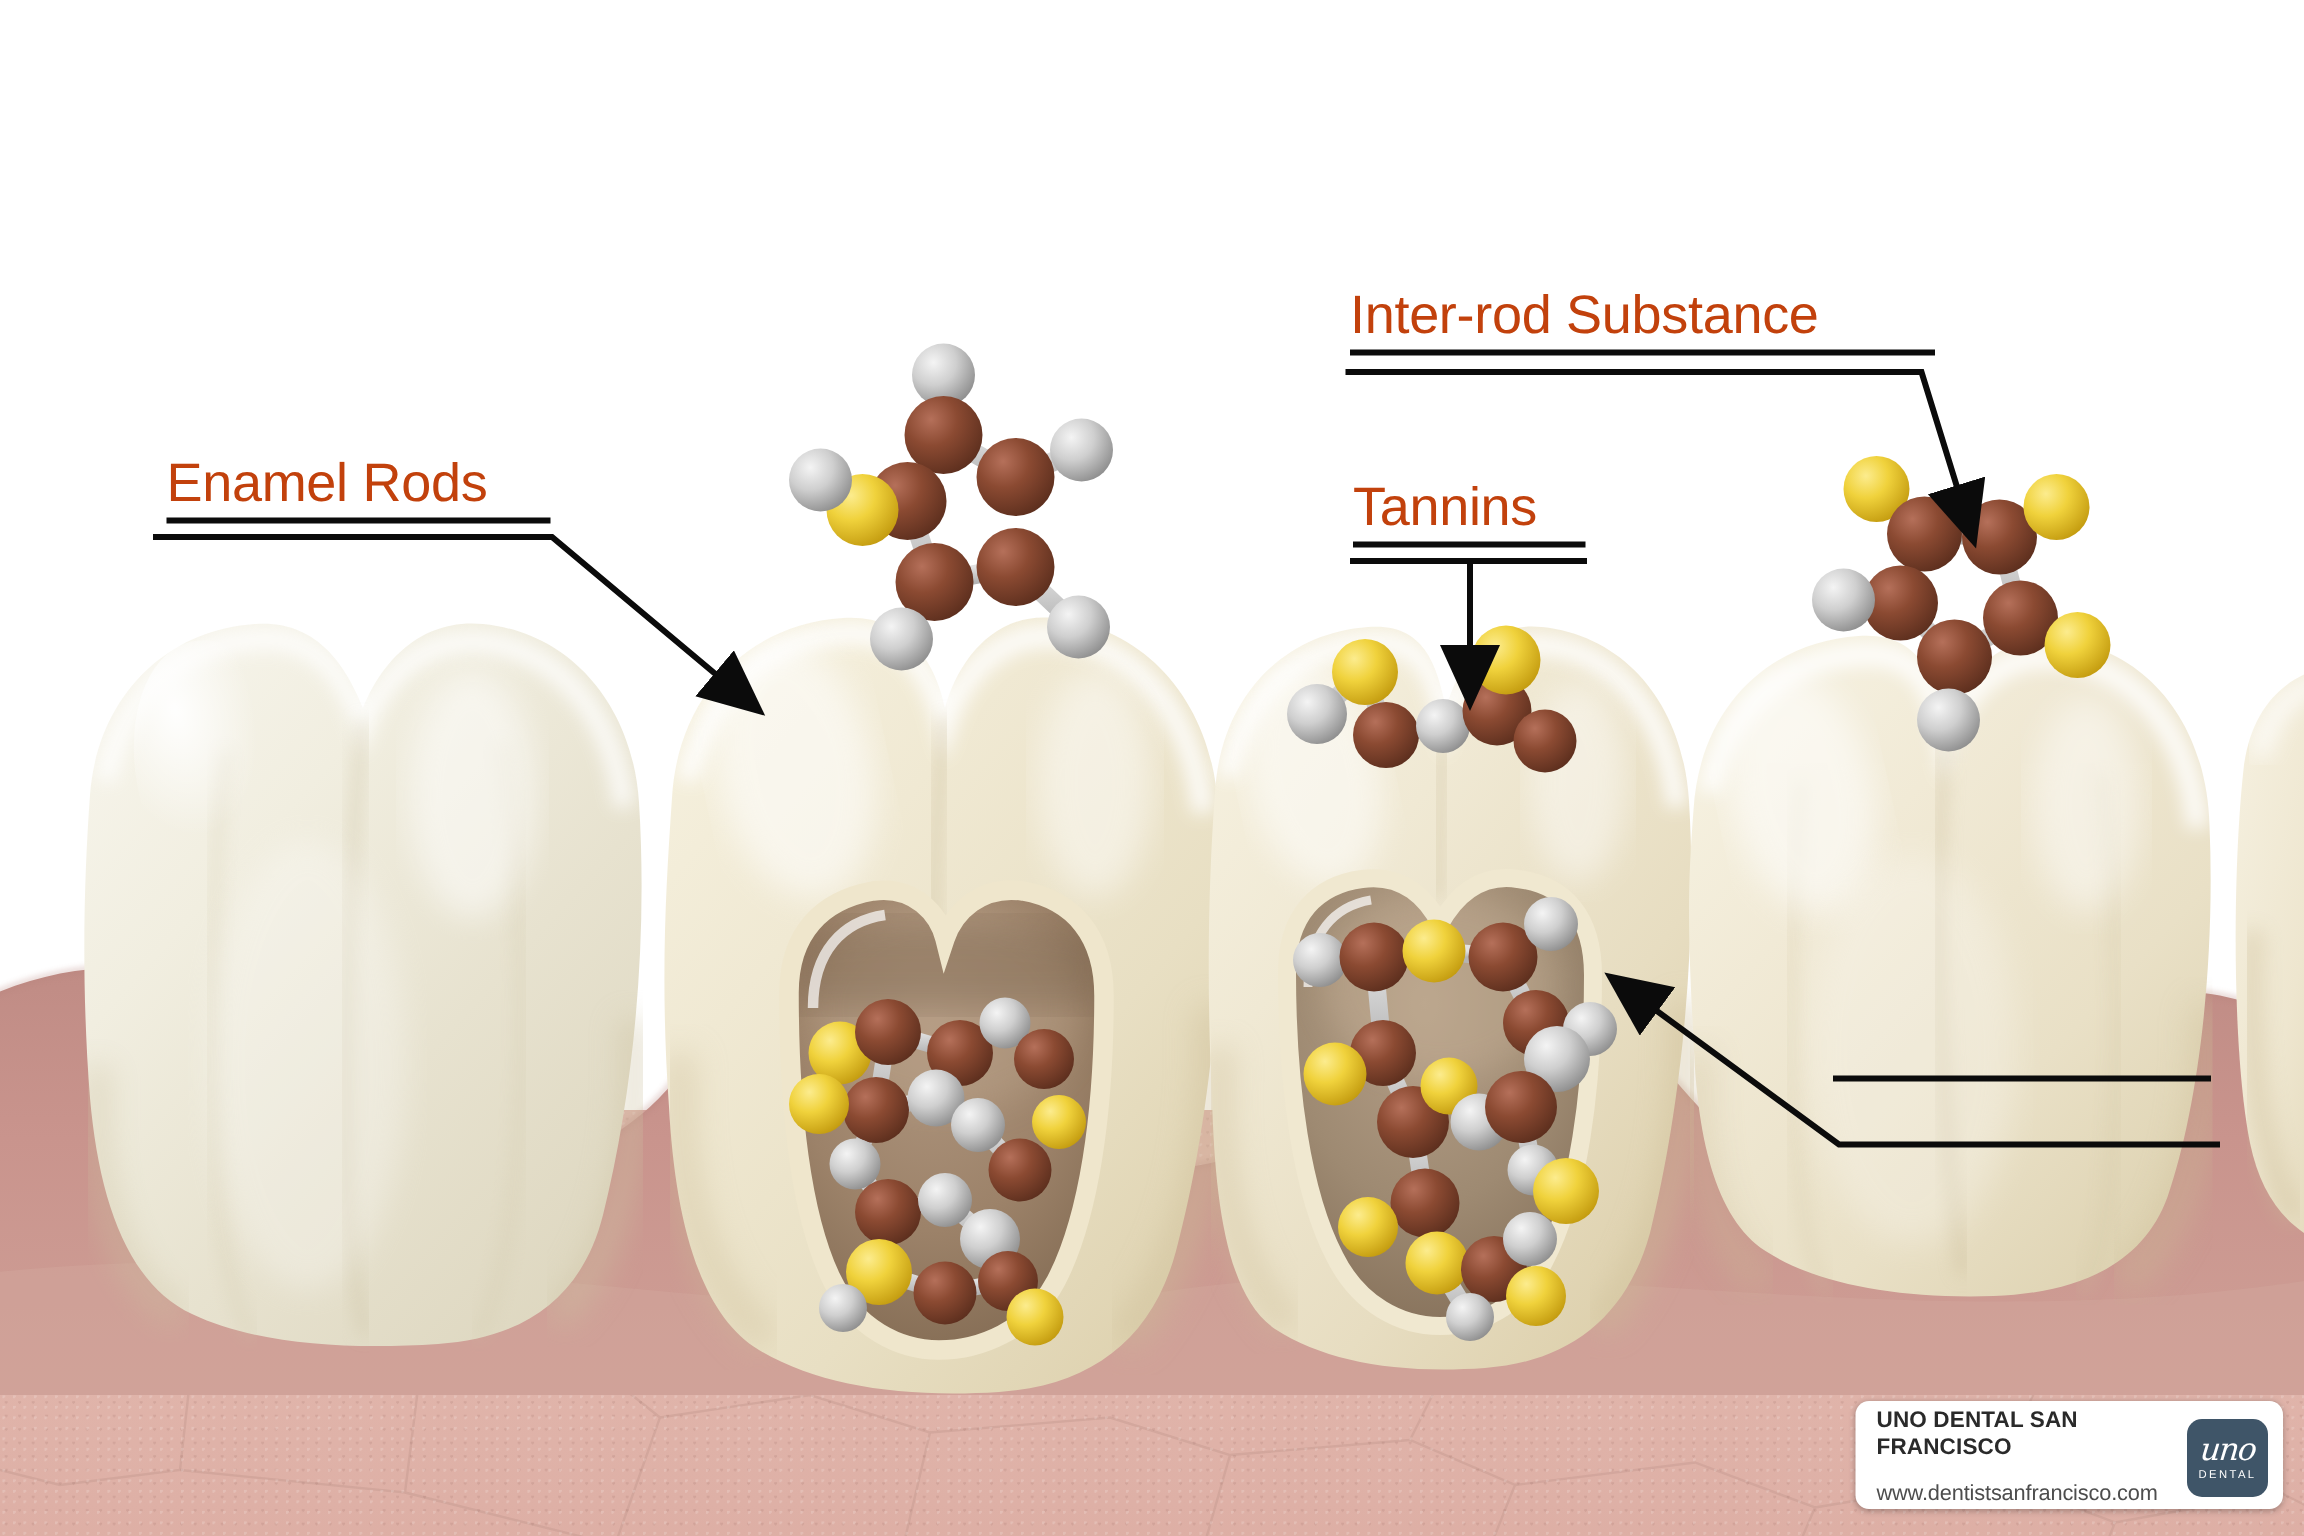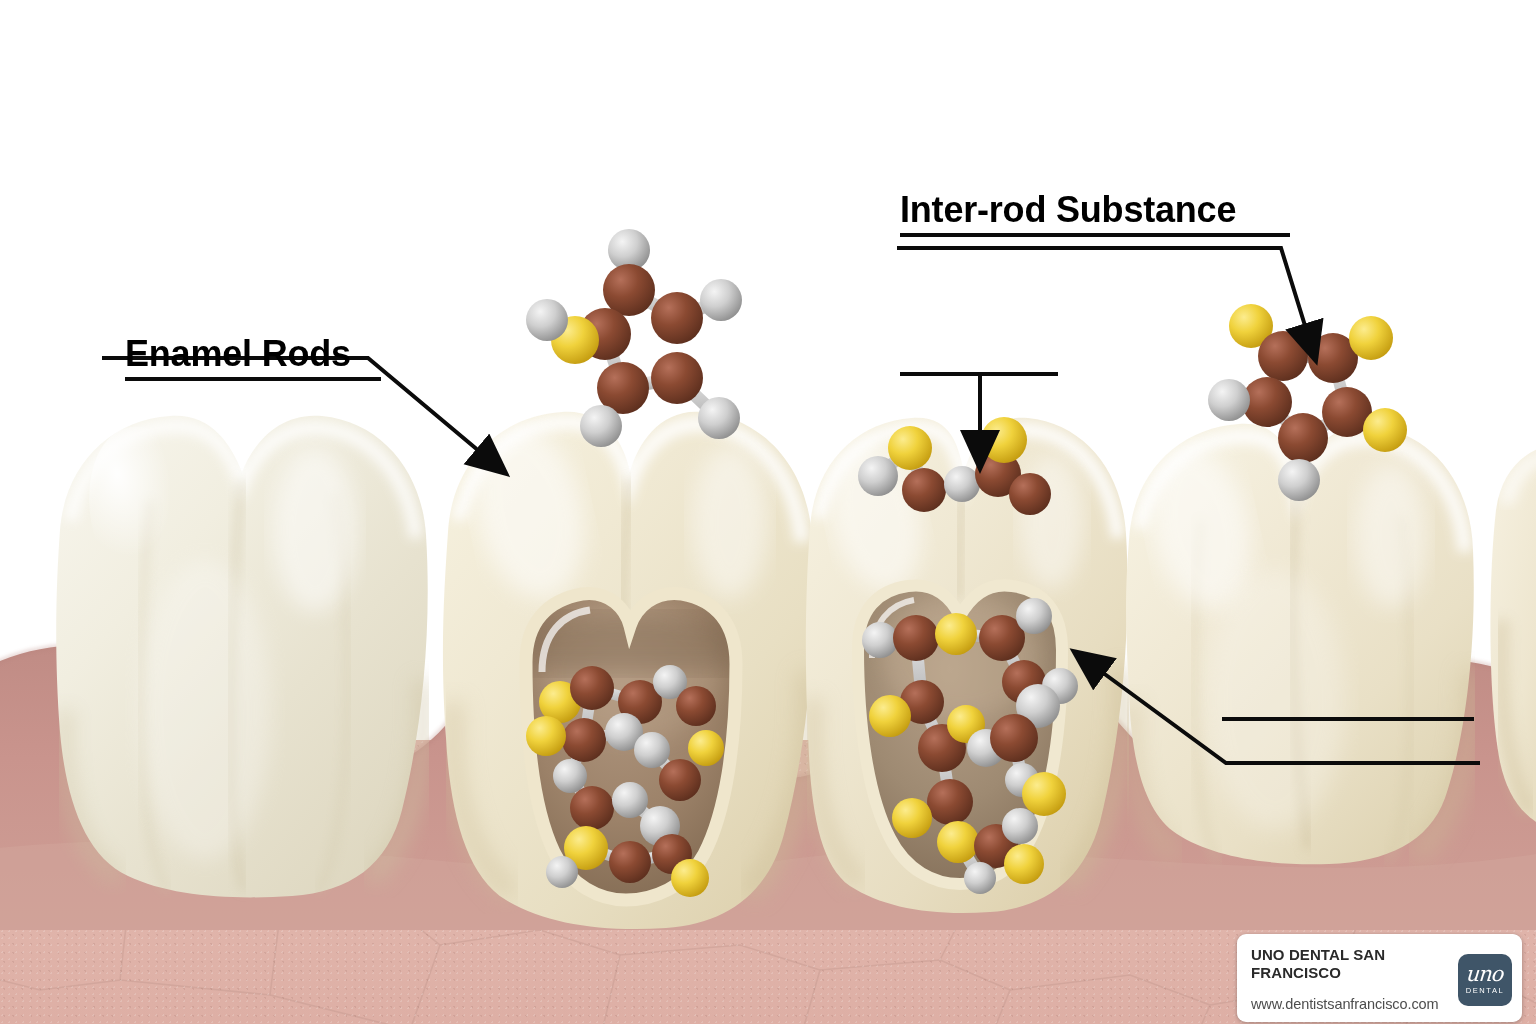--- a/index.html
+++ b/index.html
@@ -18,30 +18,30 @@
 
   
   .tooth{position:absolute;}
   .tooth svg{display:block;}
 
   
   .mol{position:absolute;}
   .mol svg{display:block;overflow:visible;}
 
   
-  .label{position:absolute;font-weight:bold;color:#000000;white-space:nowrap;
+  .label{position:absolute;font-weight:normal;color:#c2410c;white-space:nowrap;
          letter-spacing:-0.2px;}
   .label .txt{display:block;line-height:1.0;}
   .label .rule{display:block;height:4px;background:#0b0b0b;margin-top:5px;}
 
   .leader{position:absolute;}
   .leader svg{display:block;overflow:visible;}
 
   
-  #badge{position:absolute;left:1237px;top:934px;width:285px;height:88px;
+  #badge{position:absolute;left:1237px;top:934px;width:285px;height:72px;
      background:#ffffff;border-radius:9px;box-shadow:0 1px 4px rgba(0,0,0,.28);
      display:flex;align-items:center;padding:4px 10px 0 14px;box-sizing:border-box;gap:10px;}
   #badge .bt{flex:1 1 auto;min-width:0;}
   #badge .bname{font-size:15px;font-weight:bold;color:#2a2a2a;letter-spacing:.1px;line-height:1.15;}
   #badge .burl{font-size:14.5px;color:#4d4d4d;letter-spacing:-.1px;line-height:1.3;margin-top:14px;}
   #badge .bmark{width:54px;height:52px;border-radius:10px;background:#3f5568;
      display:flex;flex-direction:column;align-items:center;justify-content:center;flex:0 0 auto;}
   #badge .bmark .scr{color:#fff;font-family:"DejaVu Serif",serif;font-style:italic;
      font-size:21px;line-height:.9;letter-spacing:-1px;transform:skewX(-6deg);}
   #badge .bmark .sub{color:#fff;font-size:7.5px;letter-spacing:1.6px;margin-top:3px;}
@@ -550,30 +550,34 @@
       <path d="M2,4 L160,4 M82,4 L82,96" fill="none" stroke="#0b0b0b" stroke-width="4" marker-end="url(#ah)"></path>
     </svg>
   </div>
 
   <div class="leader" style="left:1068px;top:645px;">
     <svg width="420" height="125" viewBox="0 0 420 125">
       <path d="M412,118 L158,118 L8,8" fill="none" stroke="#0b0b0b" stroke-width="4" marker-end="url(#ah)"></path>
     </svg>
   </div>
 
-  <div class="label" style="left:125px;top:304px;margin-top:32px;">
+  <div class="label" style="left:111px;top:304px;">
     <span class="txt" style="font-size:36px;">Enamel Rods</span>
   <span class="rule" style="width: 256px;"></span>
     </div>
 
   <div class="label" style="left:900px;top:192px;">
     <span class="txt" style="font-size:36px;">Inter-rod Substance</span>
   <span class="rule" style="width: 390px;"></span>
     </div>
 
+  <div class="label" style="left:902px;top:320px;">
+    <span class="txt" style="font-size:36px;">Tannins</span>
+  <span class="rule" style="width: 155px;"></span>
+    </div>
 
   <div class="label" style="left:1222px;top:712px;">
   <span class="rule" style="width: 252px;"></span>
     </div>
 
   <div id="badge">
     <div class="bt">
       <div class="bname">UNO DENTAL SAN FRANCISCO</div>
       <div class="burl">www.dentistsanfrancisco.com</div>
     </div>

